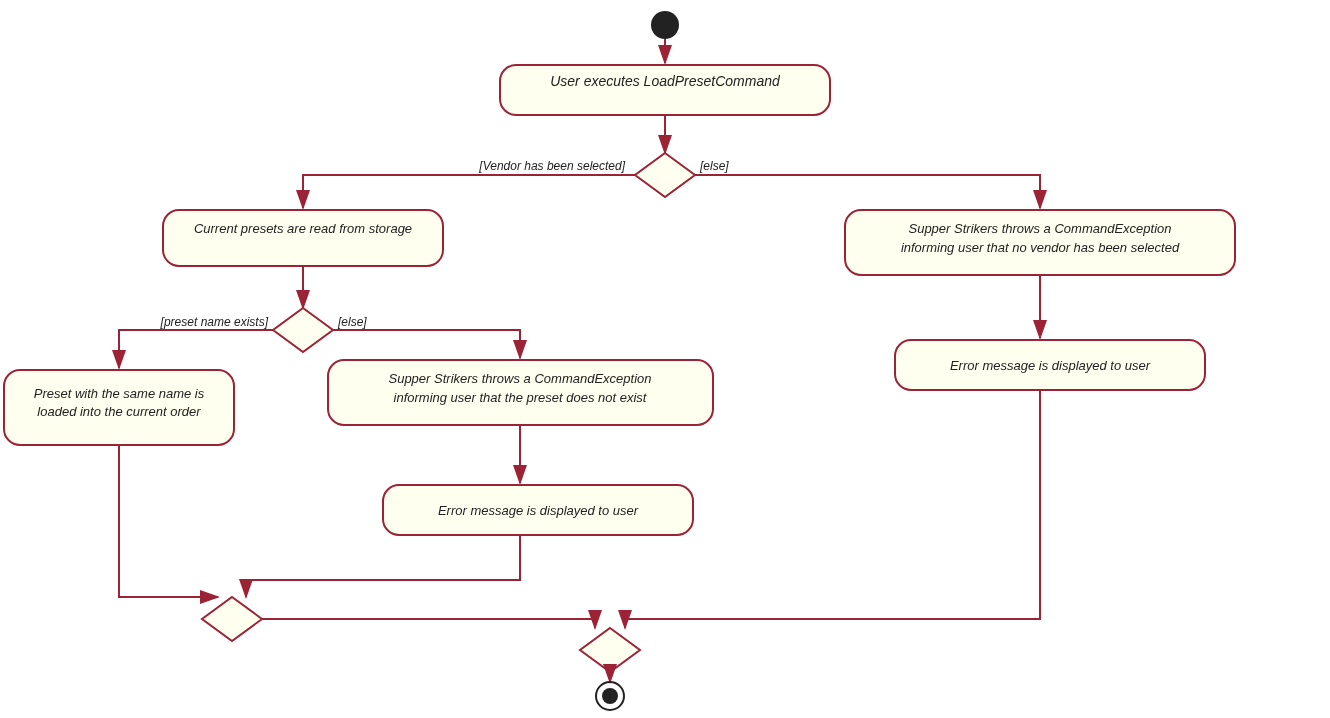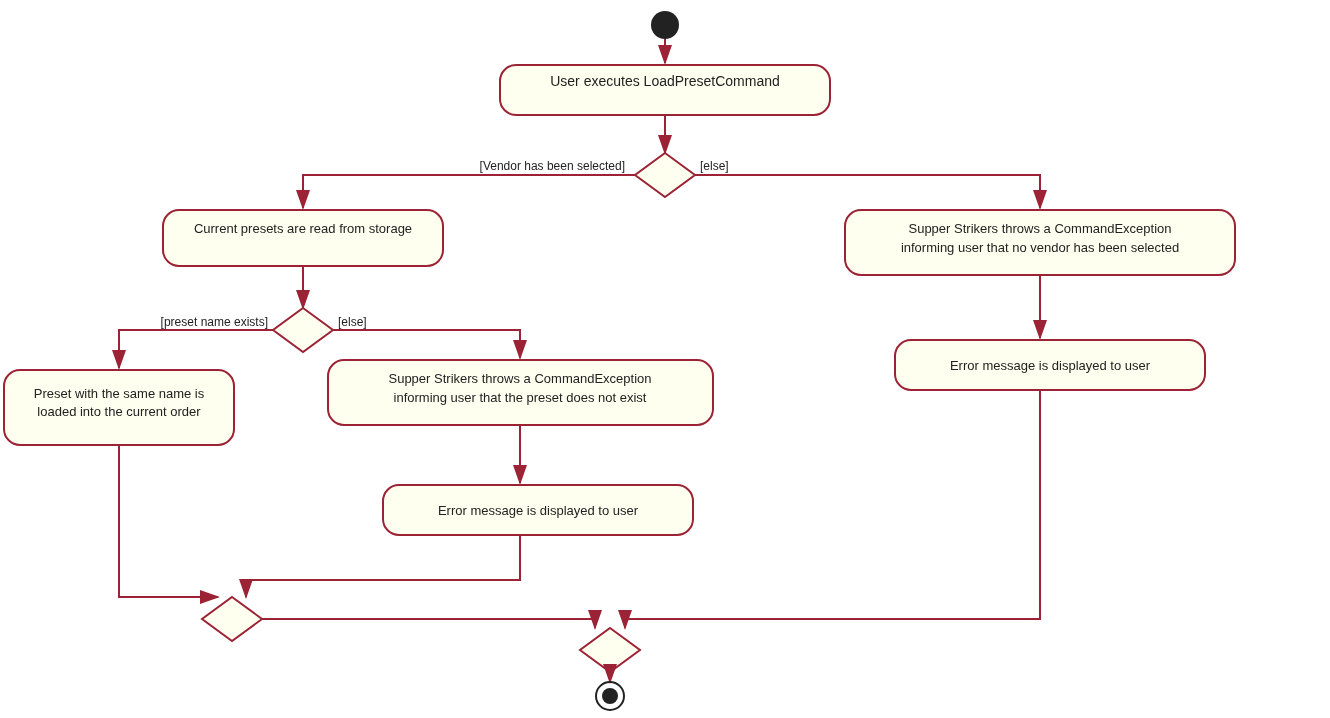--- a/index.html
+++ b/index.html
@@ -8,20 +8,21 @@
       font-family: 'Arial', sans-serif;
       width: 1330px;
       height: 718px;
       overflow: hidden;
       position: relative;
     }
     #diagram-canvas {
       width: 1142px;
       height: 718px;
       position: relative;
+      font-style: italic;
     }
     svg {
       position: absolute;
       top: 0; left: 0;
       width: 1330px;
       height: 718px;
     }
   </style>
 </head>
 <body>

